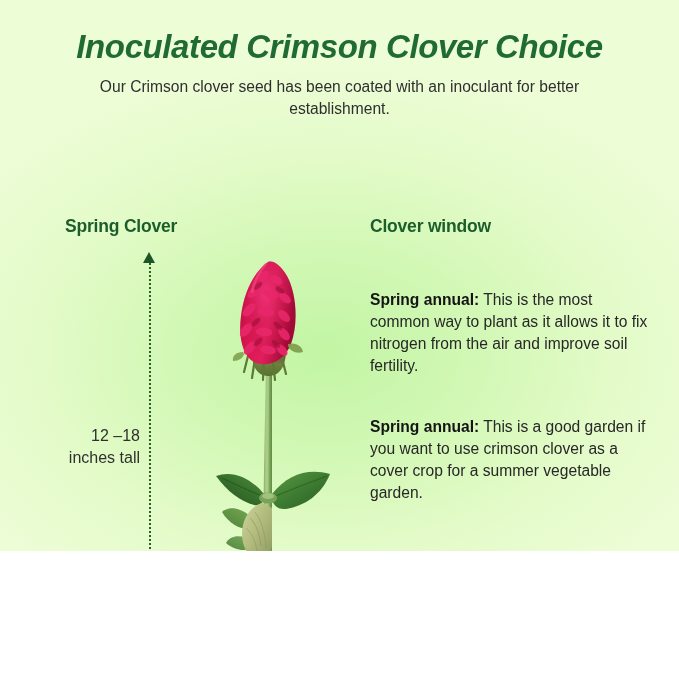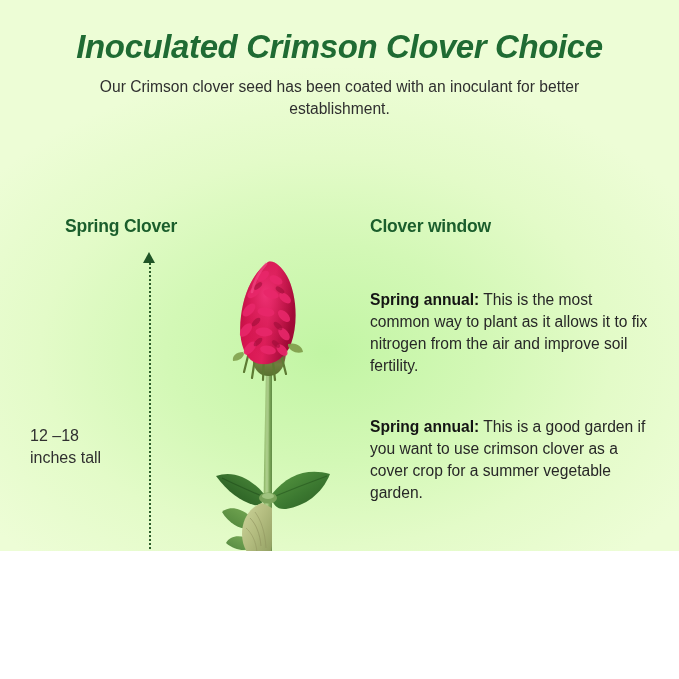--- a/index.html
+++ b/index.html
@@ -89,21 +89,21 @@
     border-left: 6px solid transparent;
     border-right: 6px solid transparent;
     border-bottom: 11px solid #1f5426;
     z-index: 5;
   }
   .measure-label {
     position: absolute;
     left: 30px;
     top: 425px;
     width: 110px;
-    text-align: left;
+    text-align: right;
     font-size: 16px;
     line-height: 1.35;
     color: #303030;
     white-space: pre-line;
   }
 
   
   #plant { position: absolute; left: 0; top: 0; width: 679px; height: 679px; z-index: 3; }
 
   

